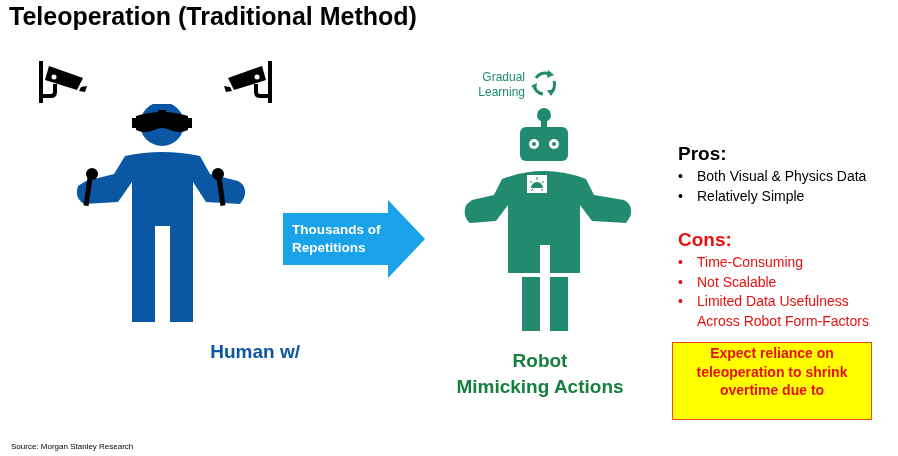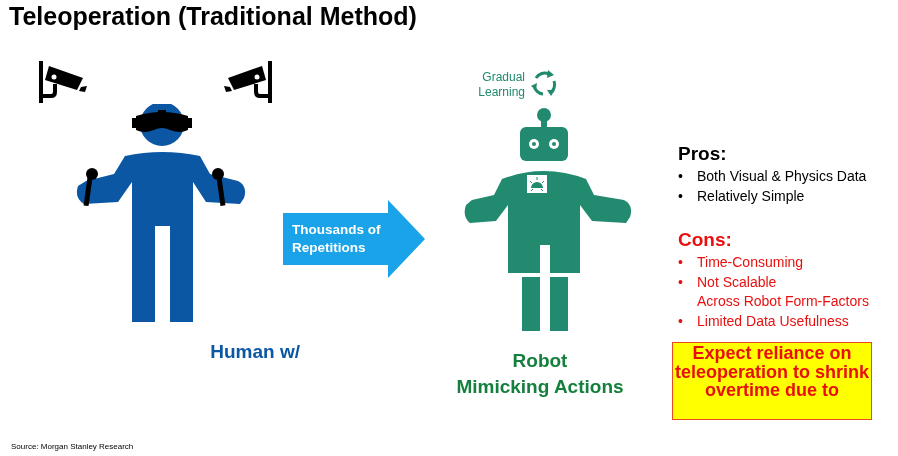--- a/index.html
+++ b/index.html
@@ -17,21 +17,21 @@
   #robot { left: 462px; top: 105px; width: 170px; height: 227px; }
   #robot-label { left: 430px; top: 348px; width: 220px; text-align: center; font-size: 19px; font-weight: bold; color: #15803d; line-height: 26px; }
   #pros { left: 678px; top: 143px; }
   .heading { font-size: 19px; font-weight: bold; line-height: 22px; }
   ul { margin: 2px 0 0 0; padding: 0; list-style: none; }
   li { font-size: 14px; line-height: 19.5px; position: relative; padding-left: 19px; }
   li::before { content: "•"; position: absolute; left: 0; top: 0; }
   #pros .heading, #pros li { color: #000; }
   #cons { left: 678px; top: 229px; }
   #cons .heading, #cons li { color: #e8100f; }
-  #callout { left: 672px; top: 342px; width: 200px; height: 78px; background: #ffff00; border: 1px solid #e94a21; box-sizing: border-box; text-align: center; font-size: 18px; font-weight: bold; color: #e8100f; line-height: 18.5px; padding-top: 1px; }
+  #callout { left: 672px; top: 342px; width: 200px; height: 78px; background: #ffff00; border: 1px solid #e94a21; box-sizing: border-box; text-align: center; font-size: 14px; font-weight: bold; color: #e8100f; line-height: 18.5px; padding-top: 1px; }
   #source { left: 11px; top: 442px; font-size: 8px; color: #000; }
 </style>
 </head>
 <body>
 
 <div id="title" class="abs" data-name="page-title">Teleoperation (Traditional Method)</div>
 
 <svg id="cam-left" class="abs" viewBox="0 0 56 44" data-name="security-camera-icon">
   <rect x="2" y="1" width="4" height="42" fill="#000"></rect>
   <path d="M4 36 L14 36 Q18 36 18 32 L18 24" stroke="#000" stroke-width="4" fill="none"></path>
@@ -135,22 +135,22 @@
     <li data-name="pros-item">Both Visual &amp; Physics Data</li>
     <li data-name="pros-item">Relatively Simple</li>
   </ul>
 </div>
 
 <div id="cons" class="abs" data-name="cons-section">
   <div class="heading" data-name="cons-heading">Cons:</div>
   <ul data-name="cons-list">
     <li data-name="cons-item">Time-Consuming</li>
     <li data-name="cons-item">Not Scalable</li>
+    <li data-name="cons-item">Limited Data Usefulness</li>
     <li data-name="cons-item-continuation" style="list-style:none;">Across Robot Form-Factors</li>
-    <li data-name="cons-item">Limited Data Usefulness</li>
   </ul>
 </div>
 <style>#cons li[data-name="cons-item-continuation"]::before { content: ""; }</style>
 
 <div id="callout" class="abs" data-name="callout-box">
   <div data-name="callout-line1">Expect reliance on</div>
   <div data-name="callout-line2">teleoperation to shrink</div>
   <div data-name="callout-line3">overtime due to</div>
 </div>
 

